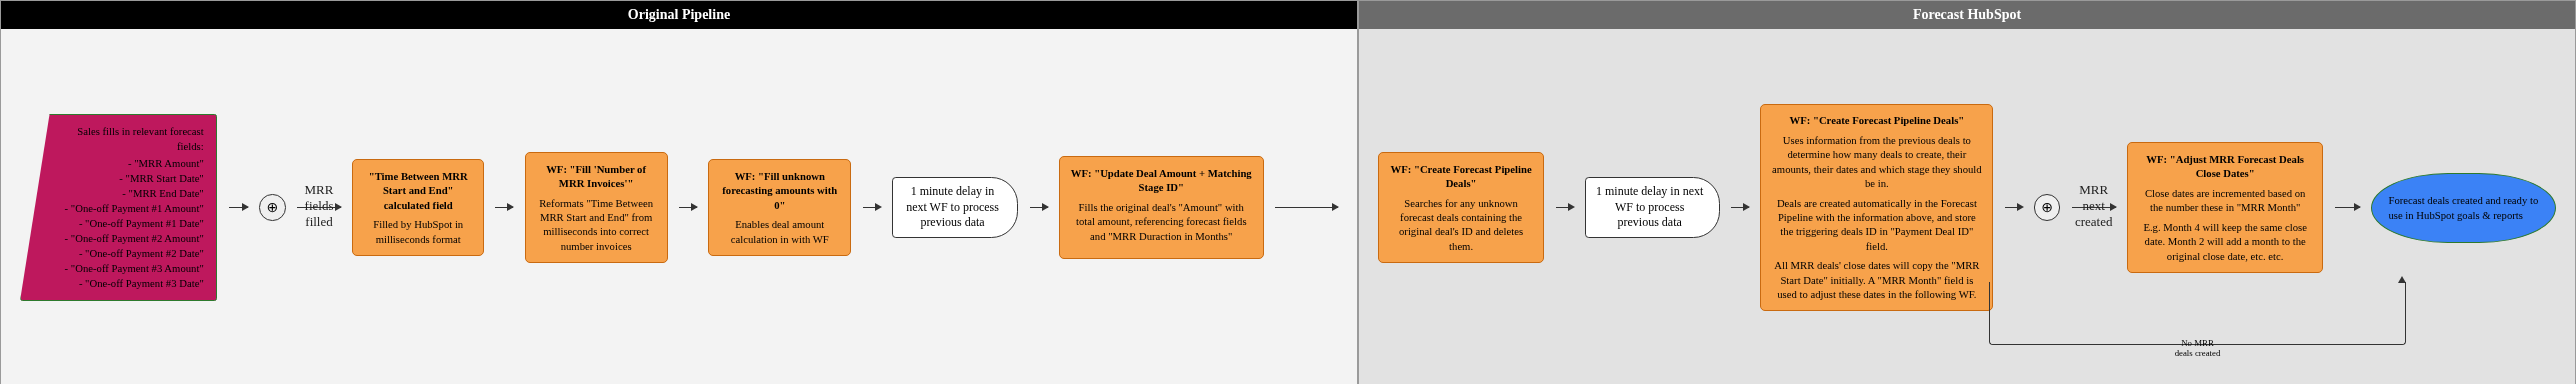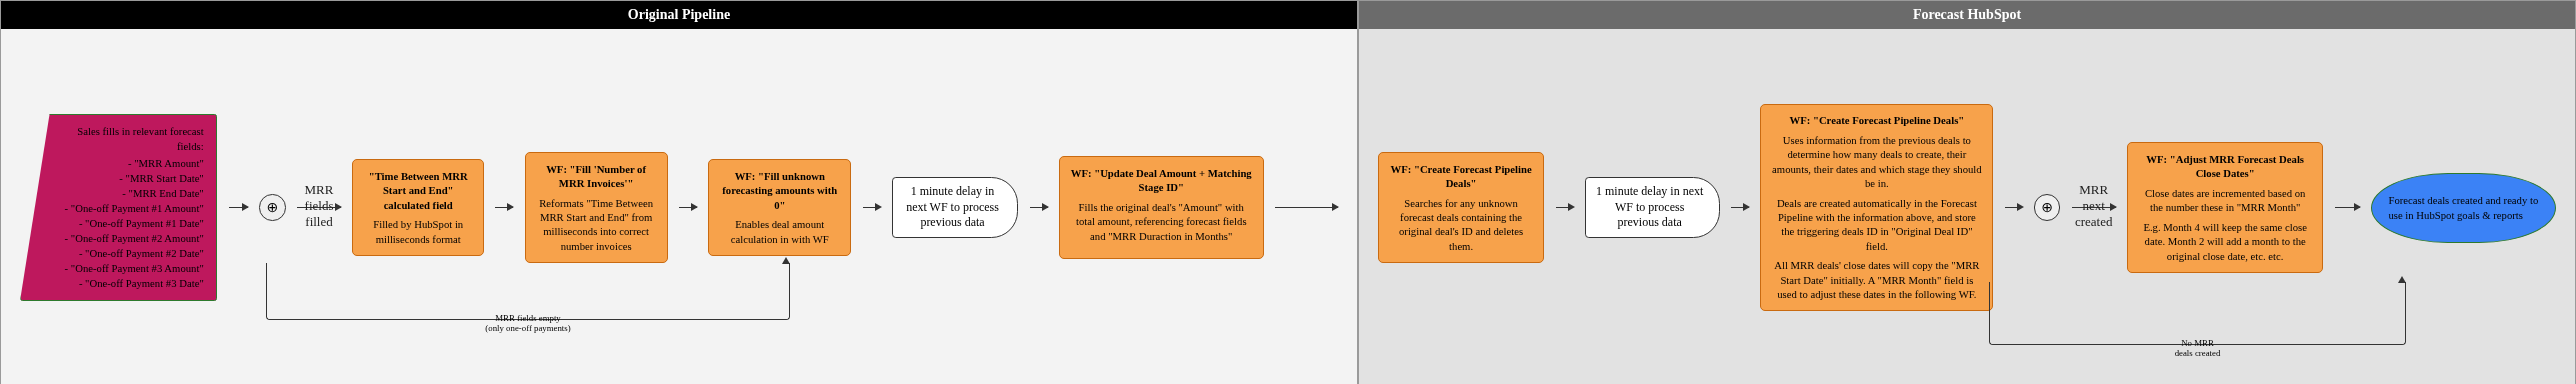--- a/index.html
+++ b/index.html
@@ -247,25 +247,20 @@
 
         <div class="node orange w360">
           <div class="title">WF: "Update Deal Amount + Matching Stage ID"</div>
           <div>Fills the original deal's "Amount" with total amount, referencing forecast fields and "MRR Duraction in Months"</div>
           <div style="height:6.3px"></div>
         </div>
 
         <div class="arrow" style="width:63px"></div>
       </div>
 
-      <div class="branch" style="left:265px; width:524px; top:234px;">
-        <div class="branch-arrowhead"></div>
-        <div class="branch-label" style="white-space:pre-line">MRR fields empty
-(only one-off payments)</div>
-      </div>
     </div>
   </div>
 
   <div class="pane pane-forecast">
     <div class="pane-header">Forecast HubSpot</div>
     <div class="flow">
       <div class="row">
 
         <div class="node orange w270">
           <div class="title">WF: "Create Forecast Pipeline Deals"</div>
@@ -277,21 +272,21 @@
         <div class="delay">
           <span>1 minute delay in next WF to process previous data</span>
         </div>
 
         <div class="arrow" style="width:17.7px"></div>
 
         <div class="node orange w380">
           <div class="title">WF: "Create Forecast Pipeline Deals"</div>
           <div>Uses information from the previous deals to determine how many deals to create, their amounts, their dates and which stage they should be in.</div>
           <div style="height:5px"></div>
-          <div>Deals are created automatically in the Forecast Pipeline with the information above, and store the triggering deals ID in "Original Deal ID" field.</div>
+          <div>Deals are created automatically in the Forecast Pipeline with the information above, and store the triggering deals ID in "Payment Deal ID" field.</div>
           <div style="height:5px"></div>
           <div>All MRR deals' close dates will copy the "MRR Start Date" initially. A "MRR Month" field is used to adjust these dates in the following WF.</div>
         </div>
 
         <div class="arrow" style="width:17.7px"></div>
 
         <div class="gate">⊕</div>
 
         <div class="arrow" style="width:44px">
           <div class="arrow-label above" style="white-space:pre-line">MRR next

